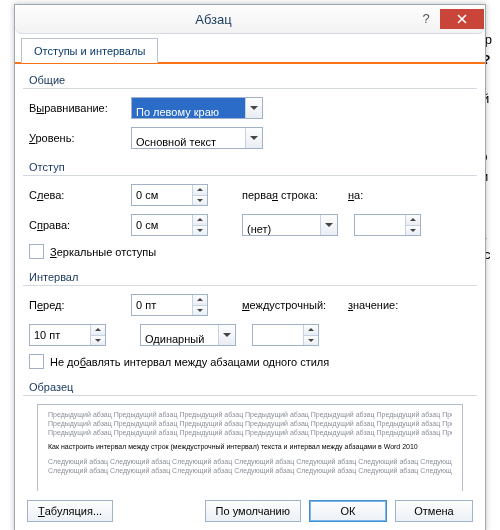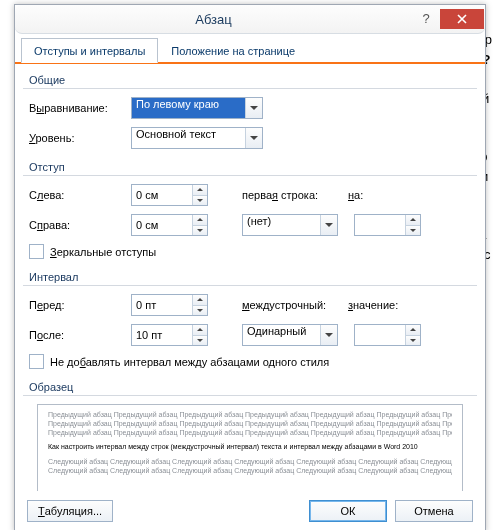--- a/index.html
+++ b/index.html
@@ -133,21 +133,21 @@
   .combo-wrap {
     position: relative;
     display: inline-flex;
     align-items: center;
   }
   .combo-box {
     height: 20px;
     border: 1px solid #9fb2c8;
     background: #fff;
     display: flex;
-    align-items: flex-start;
+    align-items: flex-end;
     padding: 0 18px 0 4px;
     position: relative;
   }
   .combo-box.highlight { background: #2a6cc7; color: #fff; }
   .combo-arrow {
     position: absolute;
     right: 0;
     top: 0;
     bottom: 0;
     width: 16px;
@@ -288,23 +288,20 @@
       <svg viewBox="0 0 10 10">
           <path d="M1 1 L9 9 M9 1 L1 9" stroke="#fff" stroke-width="1.6"></path>
         </svg>
     </div>
   </div>
 
   <div class="tabs">
     <div class="tab active">
       <span>Отступы и интервалы</span>
     </div>
-    <div class="tab">
-      <span>Положение на странице</span>
-    </div>
   </div>
 
   <div class="body">
 
     <div class="group-title out">Общие</div>
     <div class="row">
       <div class="label col-lab">
         <span>В</span><span class="ul">ы</span><span>равнивание:</span>
       </div>
       <div class="combo-wrap">
@@ -392,23 +389,20 @@
           </div>
       </div>
       <div class="label col-lab2">
         <span class="ul">м</span><span>еждустрочный:</span>
       </div>
       <div class="label col-lab3">
         <span class="ul">з</span><span>начение:</span>
       </div>
     </div>
     <div class="row">
-      <div class="label col-lab">
-        <span>П</span><span class="ul">о</span><span>сле:</span>
-      </div>
       <div class="spin">
         <input value="10 пт" style="">
         <div class="spin-btns">
             <div class="sp up"></div>
             <div class="sp down"></div>
           </div>
       </div>
       <div style="width:34px"></div>
       <div class="combo-wrap">
         <div class="combo-box" style="width:72px">
@@ -442,16 +436,17 @@
       <div class="sample-line">Следующий абзац Следующий абзац Следующий абзац Следующий абзац Следующий абзац Следующий абзац Следующий абзац Следующий абзац Следующий абзац Следующий абзац Следующий абзац</div>
     </div>
   </div>
 
   <div class="footer">
     <button class="btn">
       <span class="ul">Т</span>
         <span>абуляция...</span>
     </button>
     <div class="flex"></div>
+    <button class="btn">По умолчанию</button>
     <button class="btn default">ОК</button>
     <button class="btn">Отмена</button>
   </div>
 </div>
 
 </body></html>

